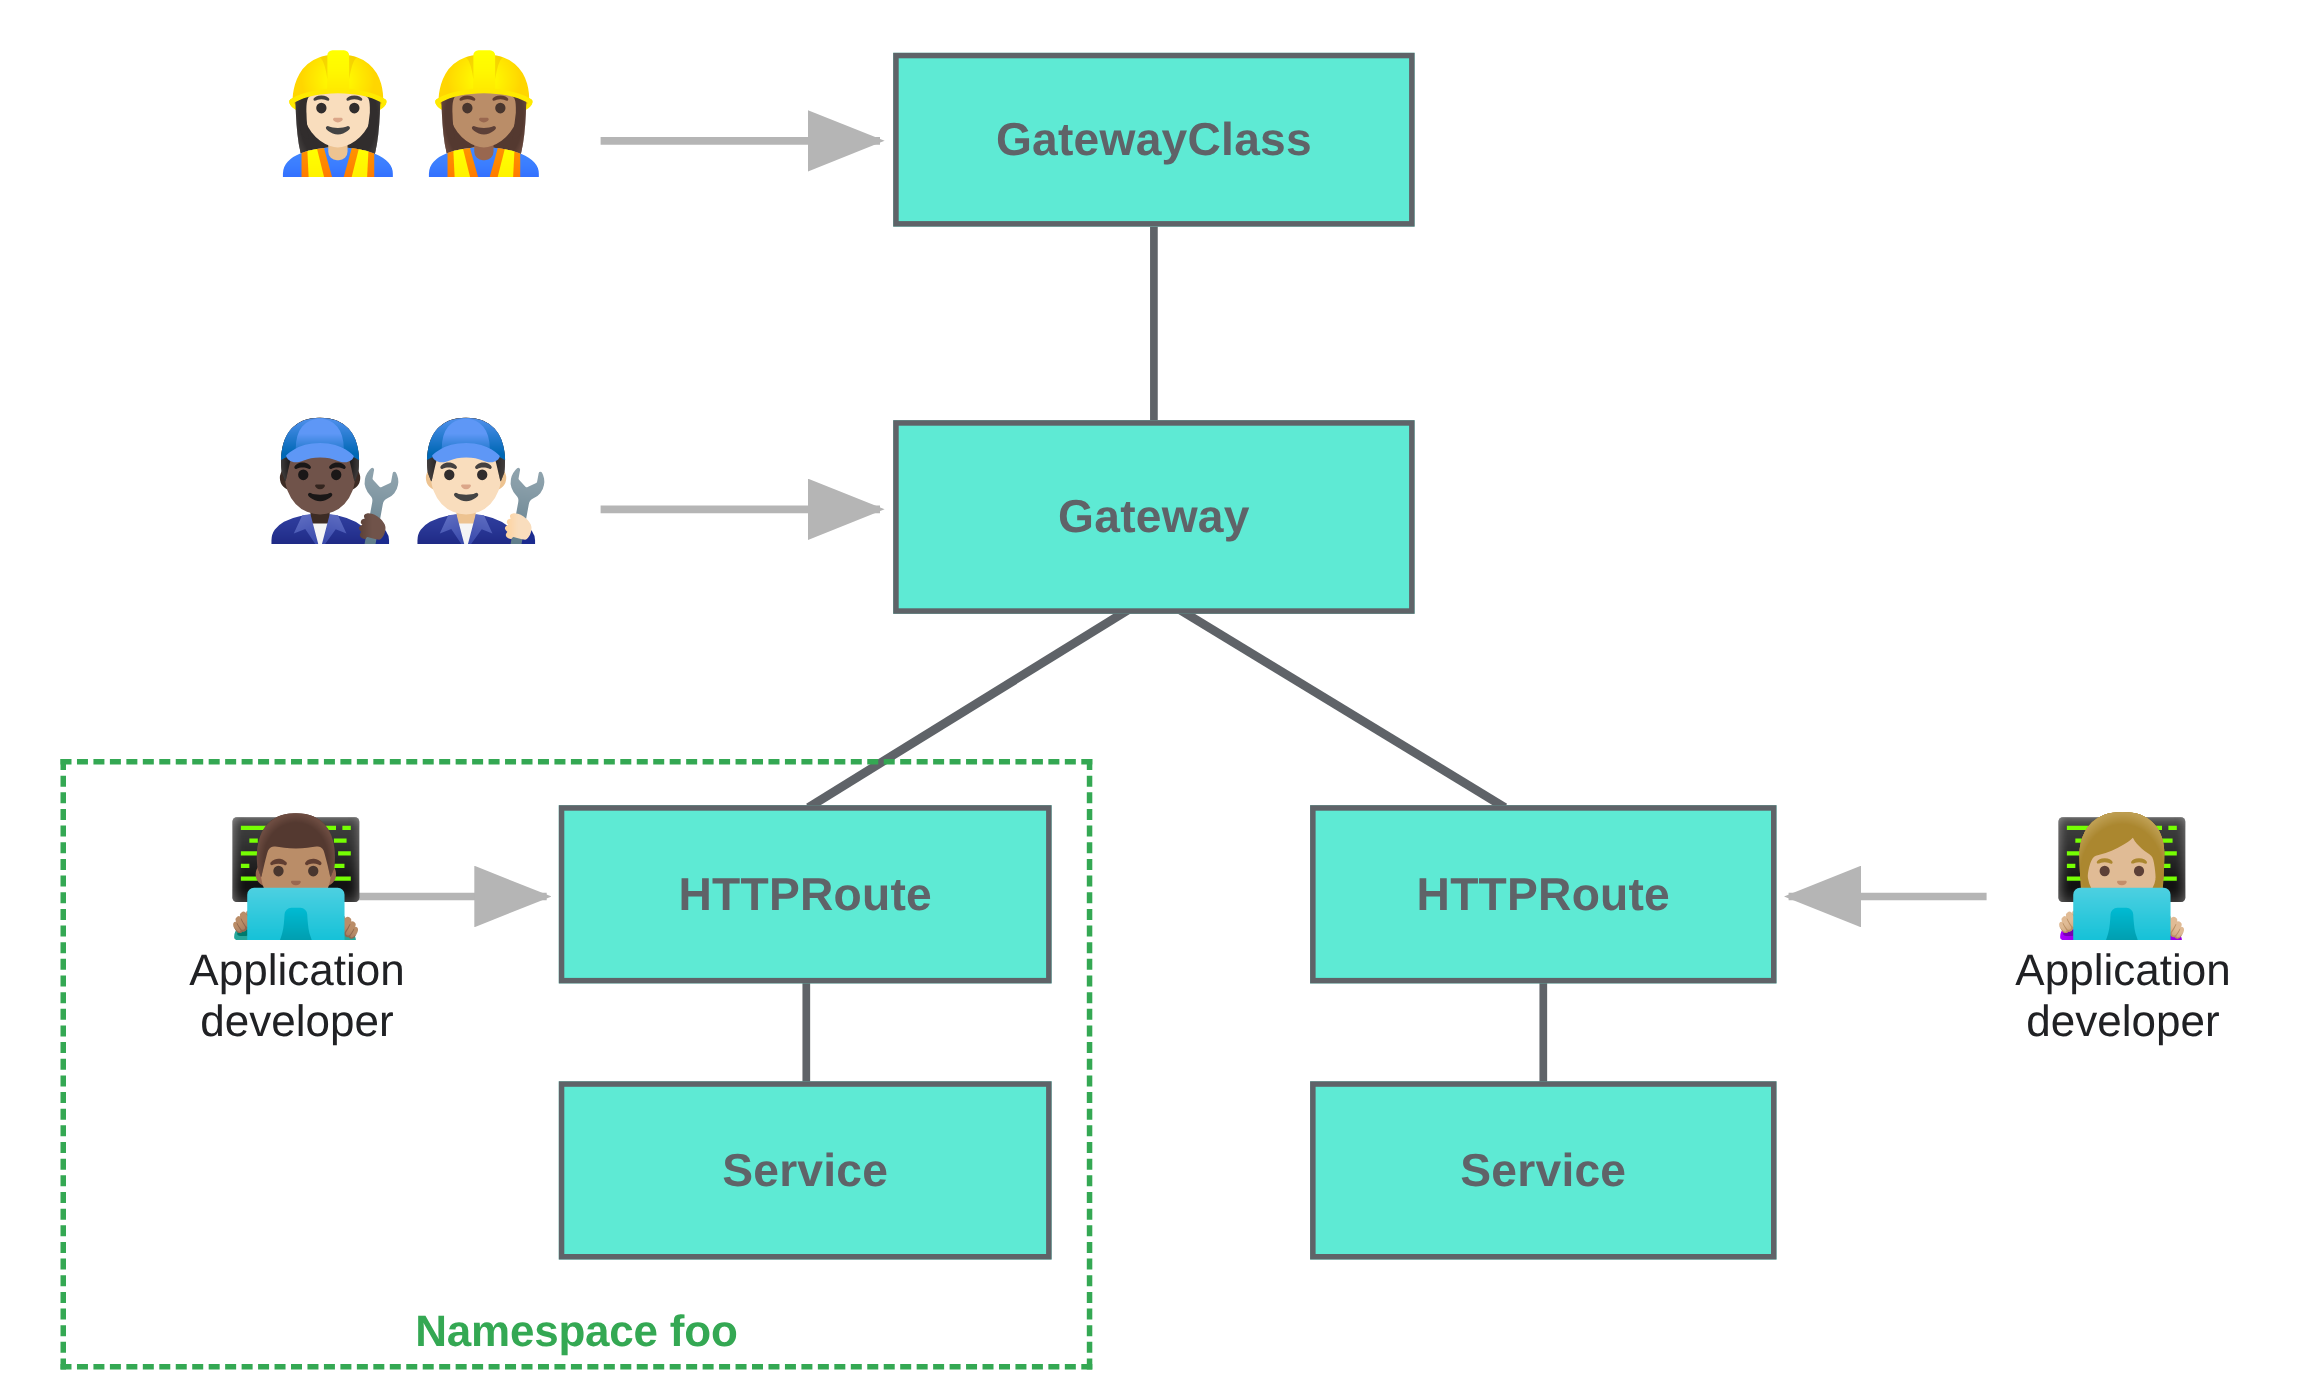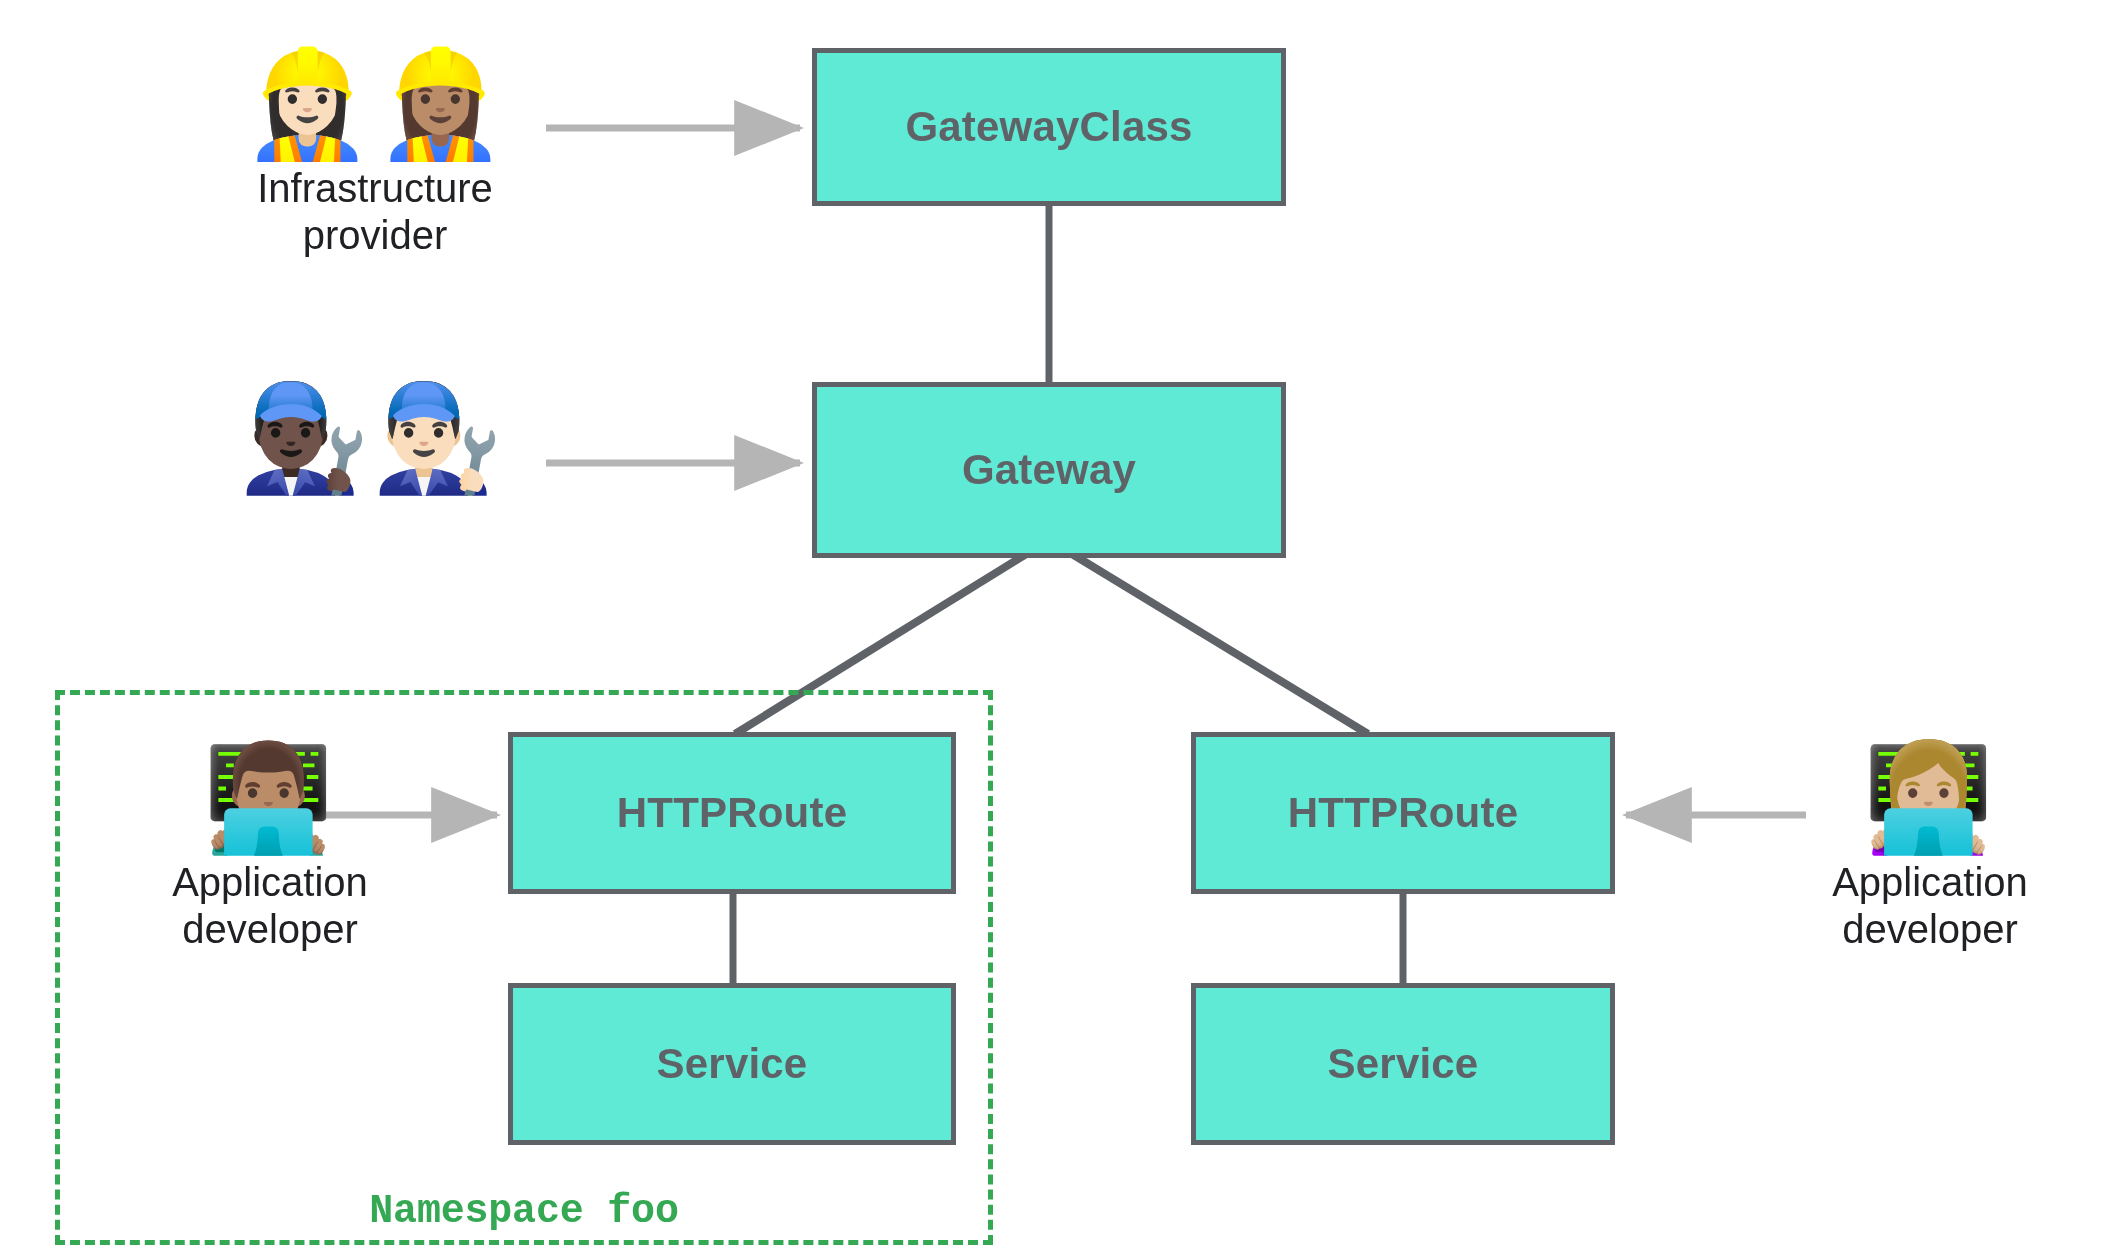--- a/index.html
+++ b/index.html
@@ -56,21 +56,20 @@
     bottom: 6px;
     font-size: 40px;
     font-weight: bold;
     letter-spacing: -0.2px;
     white-space: nowrap;
   }
   #ns-foo .namespace-label {
     color: #34a853;
     left: 50%;
     transform: translateX(-50%);
-    font-family: Liberation Mono, monospace;
   }
   #ns-bar .namespace-label {
     color: #4285f4;
     left: 50%;
     transform: translateX(-50%);
   }
 
   
   .res-box {
     position: absolute;
@@ -181,22 +180,20 @@
   <div id="box-httproute-bar" class="res-box">
     <span class="res-label">HTTPRoute</span>
   </div>
 
   <div id="box-service-bar" class="res-box">
     <span class="res-label">Service</span>
   </div>
 
   <div id="persona-infra" class="persona">
     <span class="persona-emoji">👷🏻‍♀️👷🏽‍♀️</span>
-    <span class="persona-caption">Infrastructure
-provider</span>
   </div>
 
   <div id="persona-cluster" class="persona">
     <span class="persona-emoji">👨🏿‍🔧👨🏻‍🔧</span>
   </div>
 
   <div id="persona-appdev-foo" class="persona">
     <span class="persona-emoji">👨🏽‍💻</span>
     <span class="persona-caption">Application
 developer</span>

